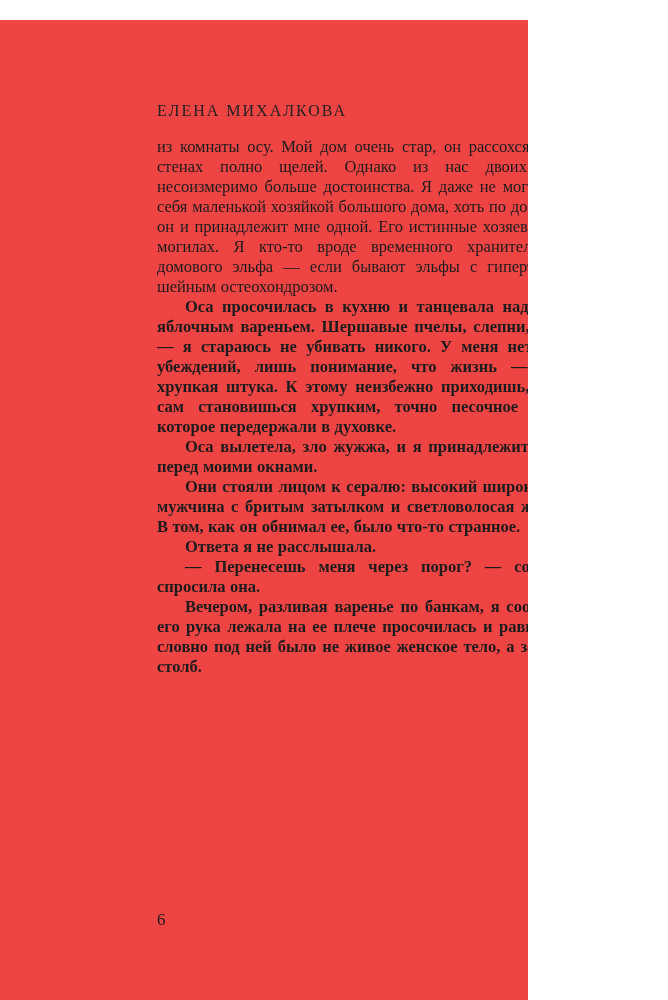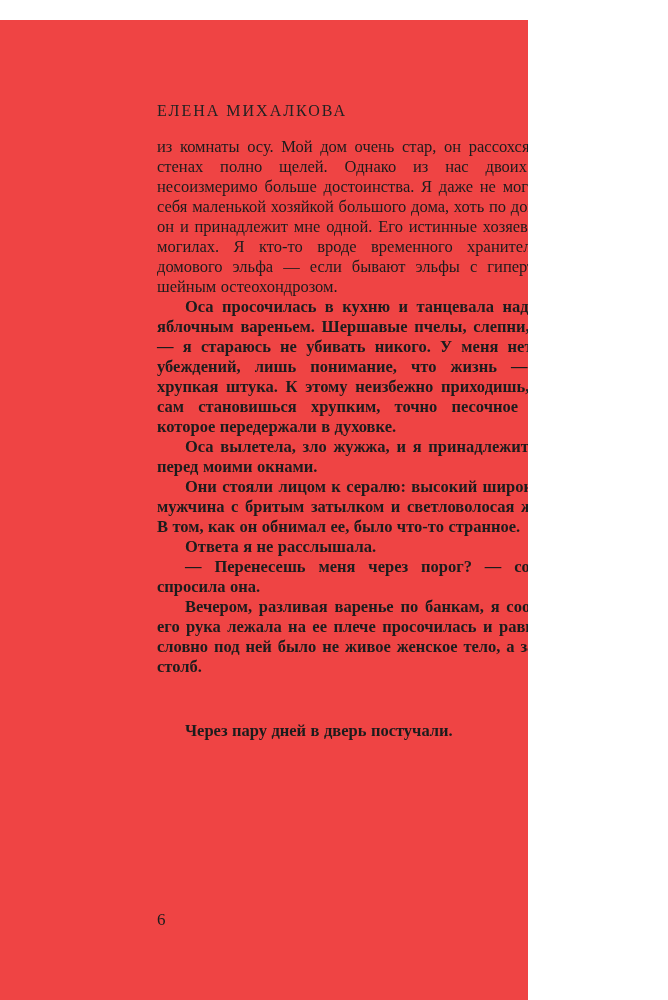--- a/index.html
+++ b/index.html
@@ -66,20 +66,19 @@
     <div class="running-header">ЕЛЕНА МИХАЛКОВА</div>
 
     <div class="body-text">
       <p>из комнаты осу. Мой дом очень стар, он рассохся, и в его стенах полно щелей. Однако из нас двоих в нем несоизмеримо больше достоинства. Я даже не могу назвать себя маленькой хозяйкой большого дома, хоть по документам он и принадлежит мне одной. Его истинные хозяева давно в могилах. Я кто-то вроде временного хранителя очага, домового эльфа — если бывают эльфы с гипертонией и шейным остеохондрозом.</p>
       <p class="indent">Оса просочилась в кухню и танцевала над тазом с яблочным вареньем. Шершавые пчелы, слепни, комары — я стараюсь не убивать никого. У меня нет особых убеждений, лишь понимание, что жизнь — ужасно хрупкая штука. К этому неизбежно приходишь, когда и сам становишься хрупким, точно песочное печенье, которое передержали в духовке.</p>
       <p class="indent">Оса вылетела, зло жужжа, и я принадлежит на пару перед моими окнами.</p>
       <p class="indent">Они стояли лицом к сералю: высокий широкоплечий мужчина с бритым затылком и светловолосая женщина. В том, как он обнимал ее, было что-то странное.</p>
       <p class="indent">Ответа я не расслышала.</p>
       <p class="indent">— Перенесешь меня через порог? — со смехом спросила она.</p>
       <p class="indent">Вечером, разливая варенье по банкам, я сообразила: его рука лежала на ее плече просочилась и равнодушно, словно под ней было не живое женское тело, а забор или столб.</p>
-      <p class="indent section-break">Через пару дней в дверь постучали.</p>
     </div>
 
   </div>
 
   <div class="page-number">6</div>
 
 </div>
 
 </body></html>

